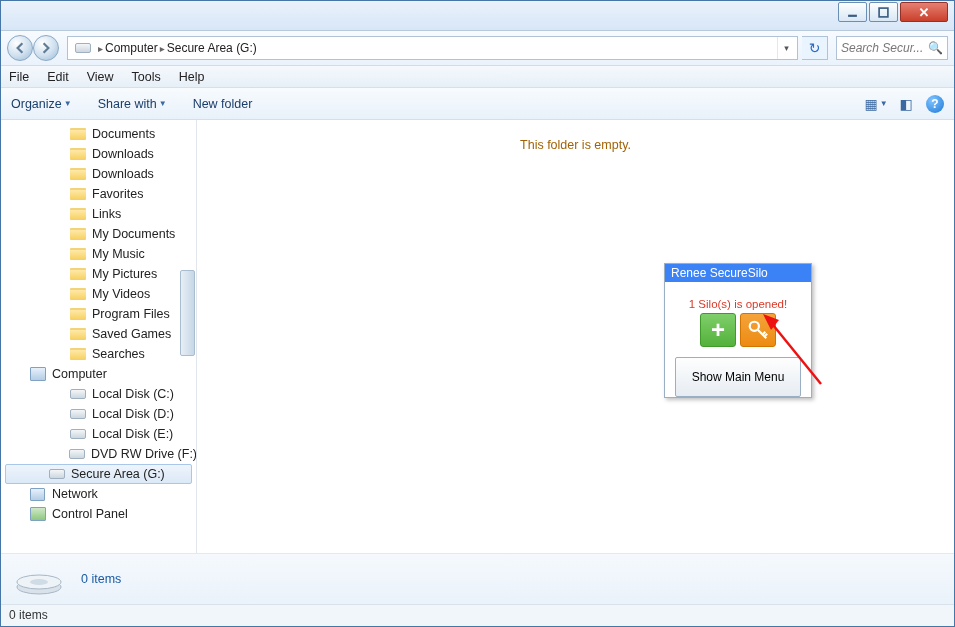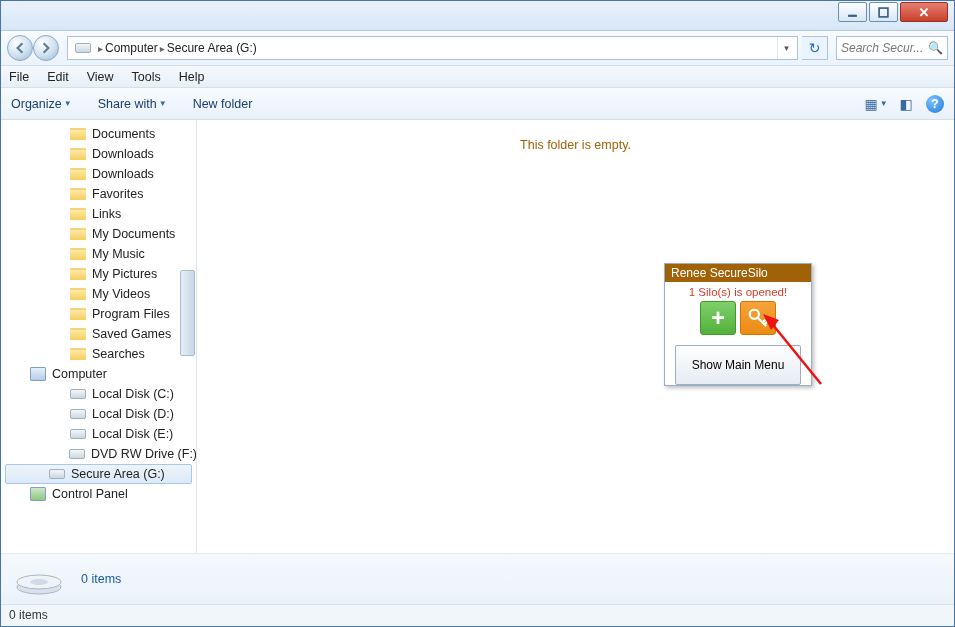--- a/index.html
+++ b/index.html
@@ -51,22 +51,22 @@
 .drive-ic { width:16px; height:10px; background:linear-gradient(#f4f6f8,#cdd7df); border:1px solid #9fb0c0; border-radius:2px;}
 .comp-ic { width:16px; height:14px; background:linear-gradient(#e6f0fa,#b4cde5); border:1px solid #7fa2c4; border-radius:1px;}
 .net-ic { width:15px; height:13px; background:linear-gradient(#e6f0fa,#b4cde5); border:1px solid #7fa2c4; border-radius:1px;}
 .scroll-thumb { position:absolute; right:1px; top:150px; width:15px; height:86px; background:linear-gradient(90deg,#e7eef5,#c7d7e6); border:1px solid #a9bdd0; border-radius:2px;}
 
 .content { flex:1; background:#fff; position:relative; font-size:12.5px; }
 .empty-msg { position:absolute; top:18px; left:50%; transform:translateX(-50%); color:#a16207; }
 
 
 .popup { position:absolute; left:663px; top:143px; width:148px; background:#fff; border:1px solid #9aafc4; box-shadow:2px 2px 4px rgba(0,0,0,.25);}
-.popup-title { background:#a16207; color:#fff; font-size:12px; padding:2px 6px;}
-.popup-body { padding:4px 6px 6px; text-align:center;}
+.popup-title { background:#3b82f6; color:#fff; font-size:12px; padding:2px 6px;}
+.popup-body { padding:16px 6px 6px; text-align:center;}
 .silo-status { color:#d83a2a; font-size:11.5px; margin-bottom:3px;}
 .big-btns { display:flex; justify-content:center; gap:4px;}
 .bigbtn { width:36px; height:34px; border-radius:3px; display:flex; align-items:center; justify-content:center; color:#fff; font-size:24px; font-weight:bold;}
 .bigbtn.add { background:linear-gradient(#7fcf6a,#53b13b); border:1px solid #3f9a2b;}
 .bigbtn.key { background:linear-gradient(#f5a33a,#ec8b12); border:1px solid #cf7500;}
 .popup-menu-btn { margin:4px auto 0; display:block; width:126px; font-size:12px; padding:12px 0; background:linear-gradient(#fefefe,#e6ecf2); border:1px solid #9aafc4; border-radius:2px;}
 
 
 .arrow-svg { position:absolute; left:760px; top:192px; width:70px; height:80px; pointer-events:none;}
 
@@ -258,20 +258,26 @@
           <span class="ticon">
             <span class="drive-ic"></span>
           </span>
           <span>DVD RW Drive (F:)</span>
         </div>
         <div class="tree-item lvl2 selected">
           <span class="ticon">
             <span class="drive-ic"></span>
           </span>
           <span>Secure Area (G:)</span>
+        </div>
+        <div class="tree-item lvl0">
+          <span class="ticon">
+            <span class="net-ic"></span>
+          </span>
+          <span>Network</span>
         </div>
         <div class="tree-item lvl0">
           <span class="ticon">
             <span class="comp-ic" style="background:linear-gradient(#cfe8c9,#8fc77e)"></span>
           </span>
           <span>Control Panel</span>
         </div>
         <div class="scroll-thumb"></div>
       </div>
     <div class="content">

